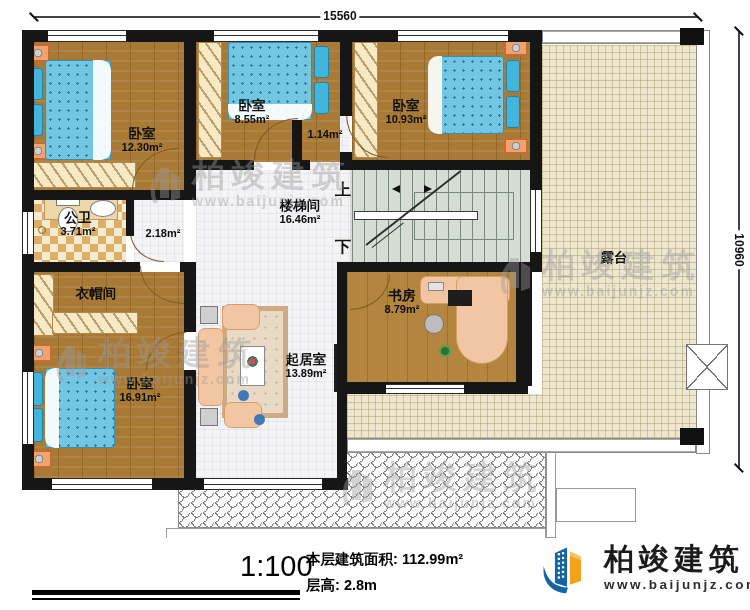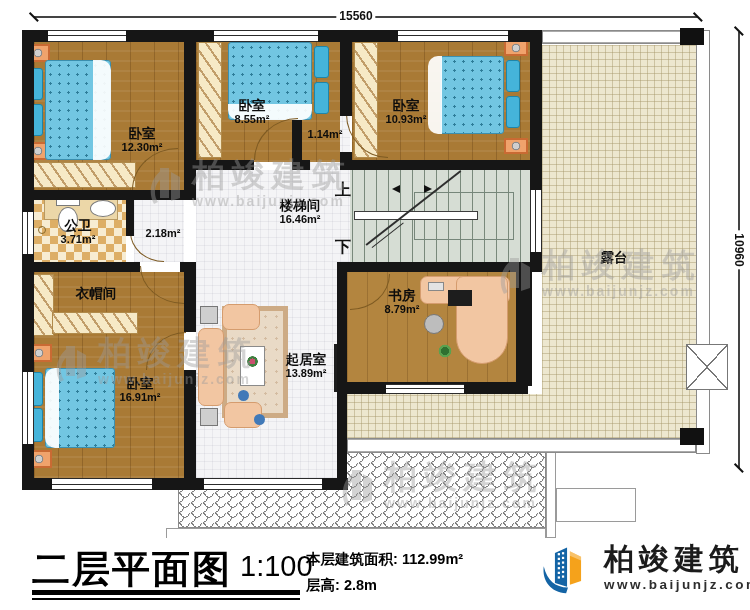--- a/index.html
+++ b/index.html
@@ -83,21 +83,21 @@
   .logo-text .site{font-size:13.5px;font-weight:bold;color:#2e2e2e;letter-spacing:2.5px;margin-top:3px;}
 </style>
 </head>
 <body>
 
 <div id="plan">
 
   <i class="abs dline" style="left:34px;top:16px;width:664px;height:1.6px"></i>
   <i class="abs tick" style="left:28px;top:16px;transform:rotate(45deg)"></i>
   <i class="abs tick" style="left:692px;top:16px;transform:rotate(45deg)"></i>
-  <span class="dim" style="left:356px;top:16px;transform:translate(-50%,-50%)">15560</span>
+  <span class="dim" style="left:340px;top:16px;transform:translate(-50%,-50%)">15560</span>
   <i class="abs dline" style="left:738px;top:32px;width:1.6px;height:436px"></i>
   <i class="abs tick" style="left:733px;top:30px;transform:rotate(45deg)"></i>
   <i class="abs tick" style="left:733px;top:467px;transform:rotate(45deg)"></i>
   <span class="dim" style="left:739px;top:250px;transform:translate(-50%,-50%) rotate(90deg)">10960</span>
 
   <i class="abs roof" style="left:178px;top:452px;width:368px;height:76px"></i>
   <i class="abs outline" style="left:166px;top:528px;width:380px;height:13px"></i>
   <i class="abs outline" style="left:546px;top:452px;width:10px;height:86px"></i>
   <i class="abs outline" style="left:556px;top:488px;width:80px;height:34px"></i>
 
@@ -241,21 +241,21 @@
   <div class="rlabel" style="left:406px;top:112px">
     <b>卧室</b>
     <span>10.93m²</span>
   </div>
   <div class="rlabel" style="left:300px;top:212px">
     <b>楼梯间</b>
     <span>16.46m²</span>
   </div>
   <span class="updown" style="left:343px;top:190px">上</span>
   <span class="updown" style="left:343px;top:247px">下</span>
-  <div class="rlabel" style="left:78px;top:232px">
+  <div class="rlabel" style="left:78px;top:224px">
     <b>公卫</b>
     <span>3.71m²</span>
   </div>
   <div class="rlabel" style="left:163px;top:233px">
     <span>2.18m²</span>
   </div>
   <div class="rlabel" style="left:96px;top:294px">
     <b>衣帽间</b>
   </div>
   <div class="rlabel" style="left:140px;top:390px">
@@ -314,21 +314,20 @@
         <path d="M23 12 L32 17 V38 L23 41 Z" fill="#9b9b9b"></path>
       </svg>
     <div>
         <div class="wm-cn">柏竣建筑</div>
     <div class="wm-url">www.baijunjz.com</div>
       </div>
   </div>
 </div>
 
 <div id="footer">
-  <span class="ftitle">二层平面图</span>
   <span class="fscale">1:100</span>
   <i class="fbar1 abs"></i>
   <i class="fbar2 abs"></i>
   <div class="finfo">
     <span>本层建筑面积:</span>
     <span>112.99m²</span>
   </div>
   <div class="finfo2">
     <span>层高:</span>
     <span>2.8m</span>

